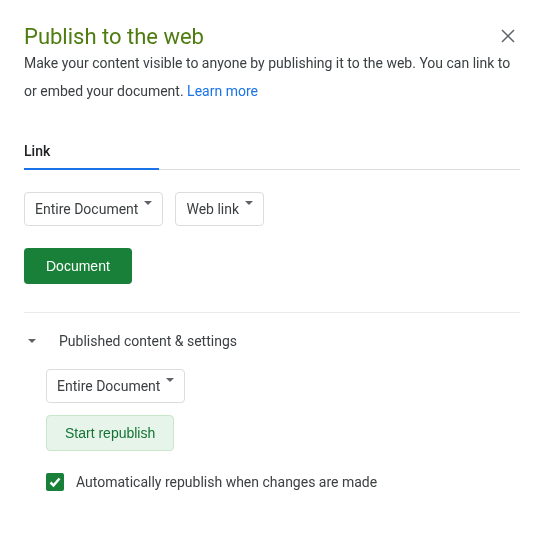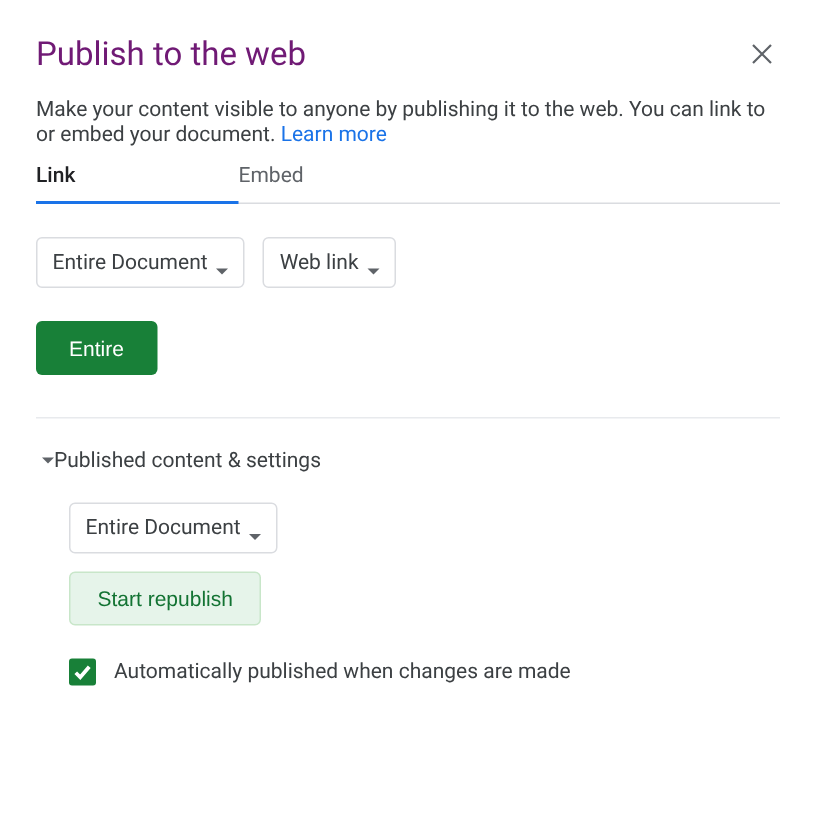--- a/index.html
+++ b/index.html
@@ -17,40 +17,40 @@
       height: 100%;
     }
     .header {
       display: flex;
       justify-content: space-between;
       align-items: flex-start;
     }
     .title {
       font-size: 22px;
       font-weight: 400;
-      color: #701a75;
-      margin-bottom: 16px;
+      color: #4d7c0f;
     }
     .close-btn {
       background: none;
       border: none;
       color: #5f6368;
       cursor: pointer;
       padding: 4px;
       line-height: 0;
     }
     .status-text {
       font-size: 12px;
       color: #80868b;
       margin-bottom: 12px;
     }
     .description {
       font-size: 14px;
       color: #3c4043;
-      line-height: 17px;
+      line-height: 28px;
+      margin-bottom: 28px;
     }
     .learn-more {
       color: #1a73e8;
       text-decoration: none;
       cursor: pointer;
     }
     .tabs {
       display: flex;
       border-bottom: 1px solid #dadce0;
       margin-bottom: 22px;
@@ -77,21 +77,21 @@
       height: 2px;
       background: #1a73e8;
     }
     .controls-row {
       display: flex;
       gap: 12px;
       margin-bottom: 22px;
     }
     .dropdown {
       display: inline-flex;
-      align-items: flex-end;
+      align-items: flex-start;
       gap: 6px;
       padding: 8px 10px;
       border: 1px solid #dadce0;
       border-radius: 4px;
       font-size: 14px;
       color: #3c4043;
       background: #fff;
       cursor: pointer;
     }
     .caret-down {
@@ -112,21 +112,21 @@
       cursor: pointer;
     }
     .divider {
       border: none;
       border-top: 1px solid #e8eaed;
       margin: 28px 0 20px;
     }
     .section-header {
       display: flex;
       align-items: center;
-      gap: 0;
+      gap: 23px;
       font-size: 14px;
       color: #3c4043;
       cursor: pointer;
       margin-bottom: 20px;
     }
     .caret-down-sm {
       width: 0;
       height: 0;
       border-left: 4px solid transparent;
       border-right: 4px solid transparent;
@@ -186,35 +186,34 @@
     </button>
   </div>
 
 
   <p class="description">
     <span>Make your content visible to anyone by publishing it to the web. You can link to or embed your document. </span><a class="learn-more">Learn more</a>
   </p>
 
   <div class="tabs">
     <div class="tab active">Link</div>
-    <div class="tab">Embed</div>
   </div>
 
   <div class="controls-row">
     <div class="dropdown">
       <span>Entire Document</span>
       <span class="caret-down"></span>
     </div>
     <div class="dropdown">
       <span>Web link</span>
       <span class="caret-down"></span>
     </div>
   </div>
 
-  <button class="publish-btn">Entire</button>
+  <button class="publish-btn">Document</button>
 
   <hr class="divider">
 
   <div class="section-header">
     <span class="caret-down-sm"></span>
     <span>Published content &amp; settings</span>
   </div>
 
   <div class="section-body">
     <div class="dropdown">
@@ -223,16 +222,16 @@
     </div>
     <br>
     <button class="start-btn">Start republish</button>
 
     <div class="checkbox-row">
       <div class="checkbox">
         <svg width="14" height="14" viewBox="0 0 14 14">
           <path class="checkmark" d="M2.5 7.5 L5.5 10.5 L11.5 3.5"></path>
         </svg>
       </div>
-      <span>Automatically published when changes are made</span>
+      <span>Automatically republish when changes are made</span>
     </div>
   </div>
 </div>
 
 </body></html>

